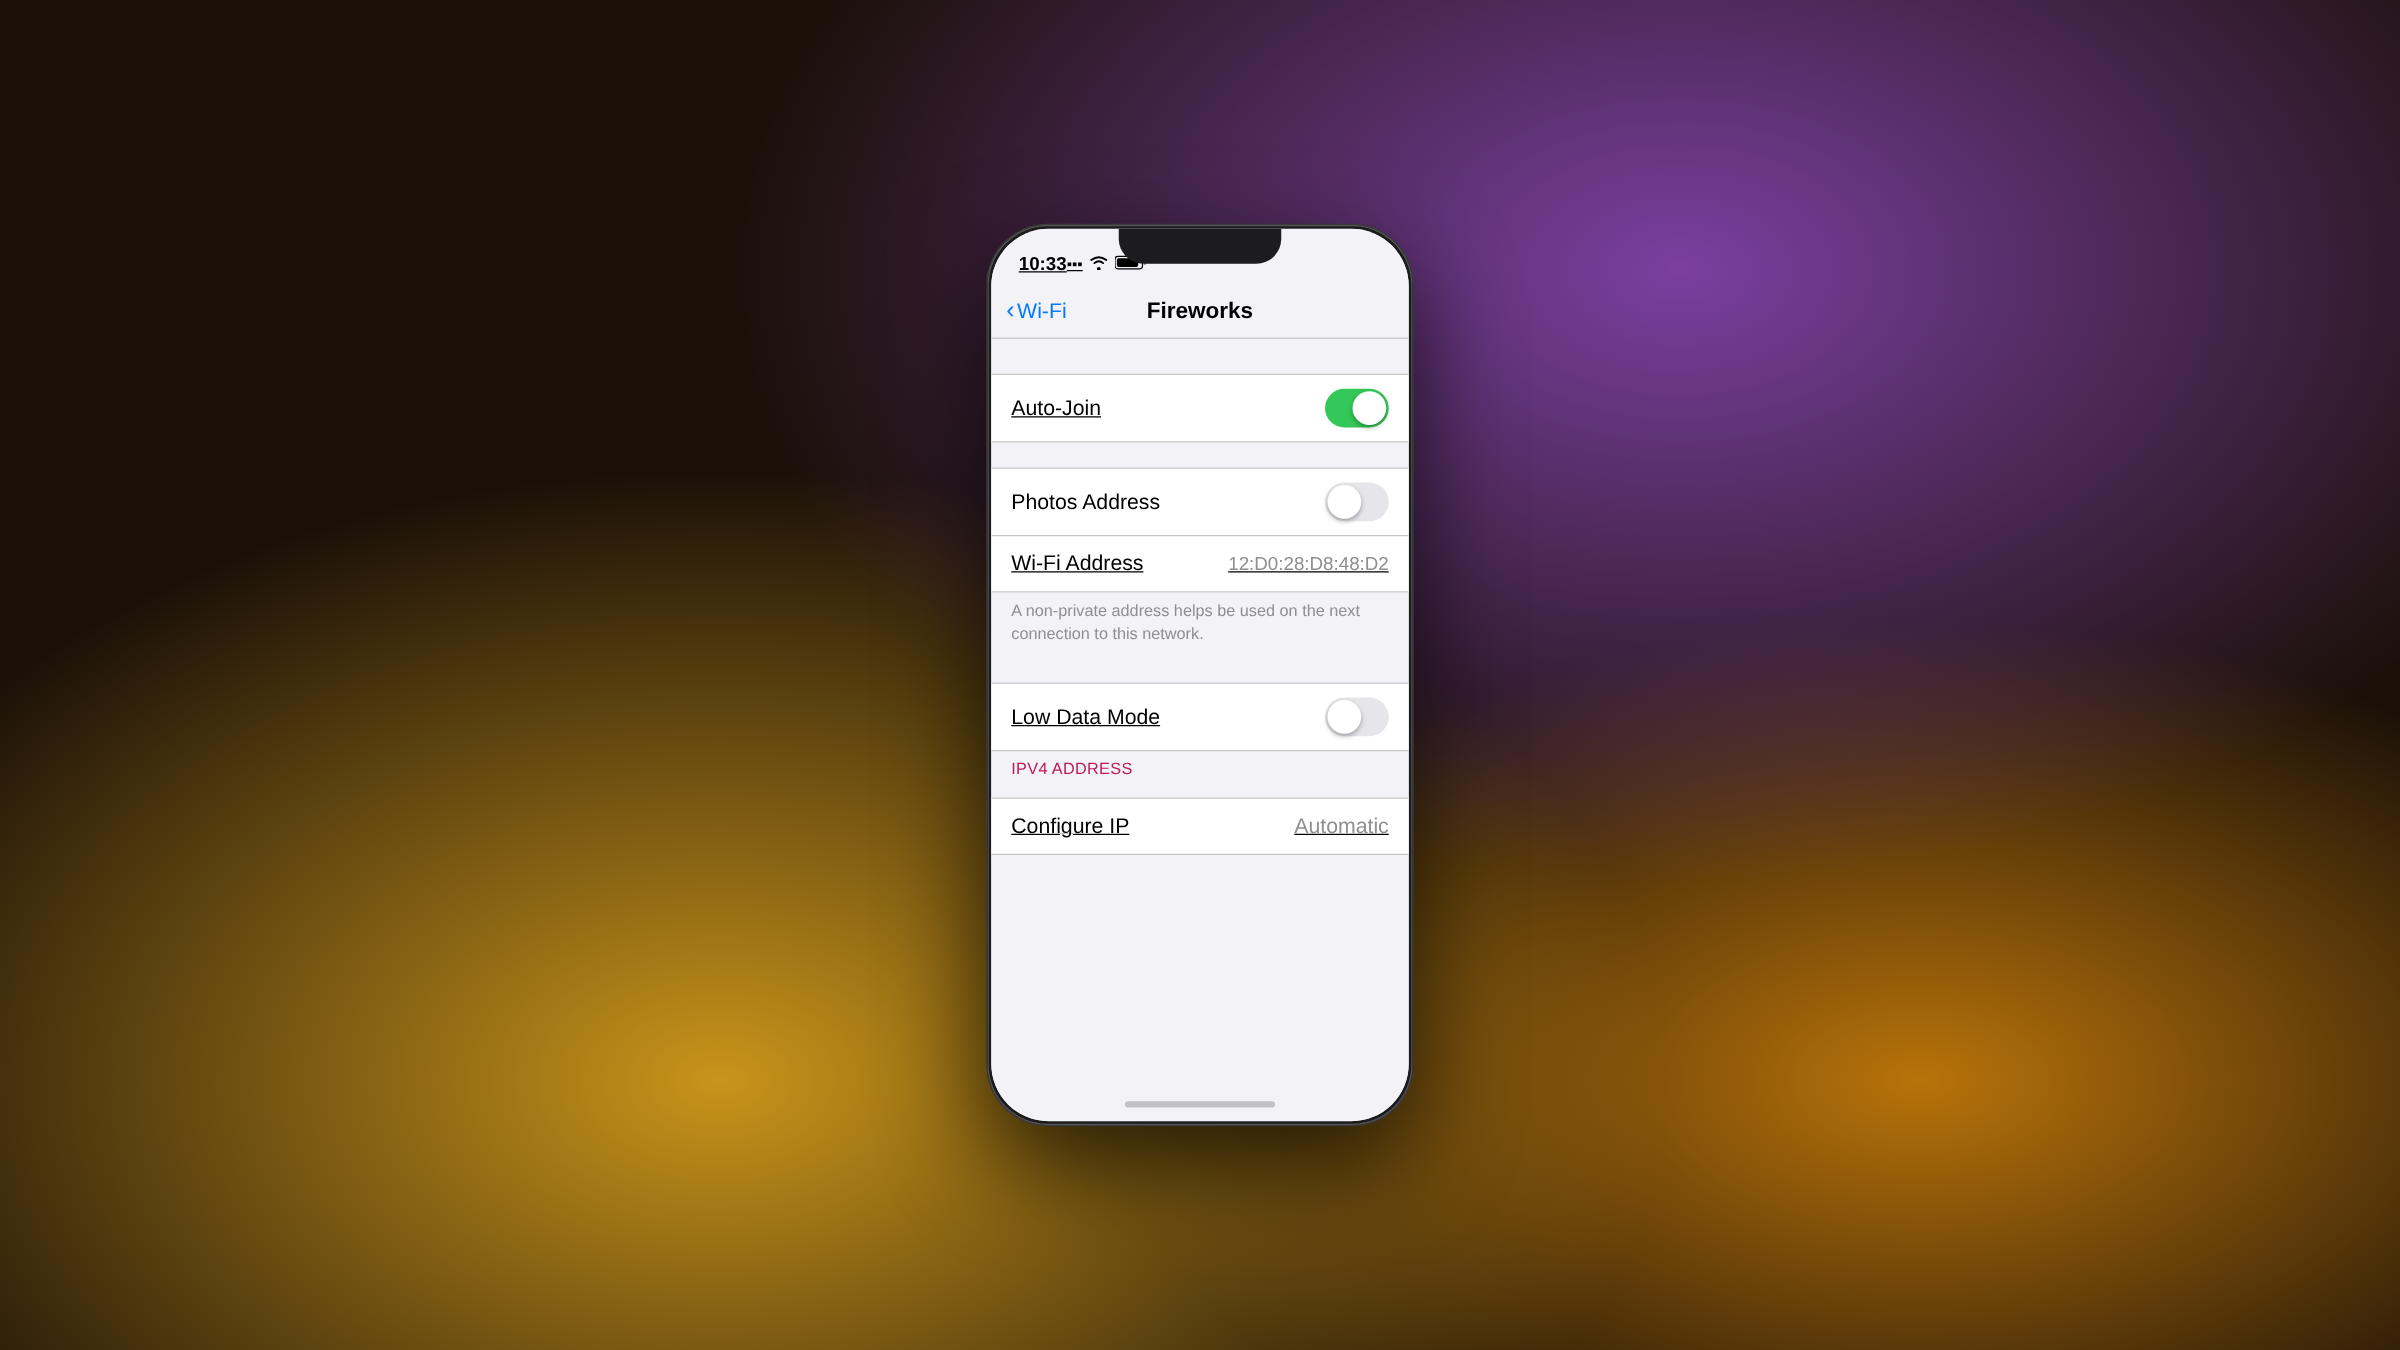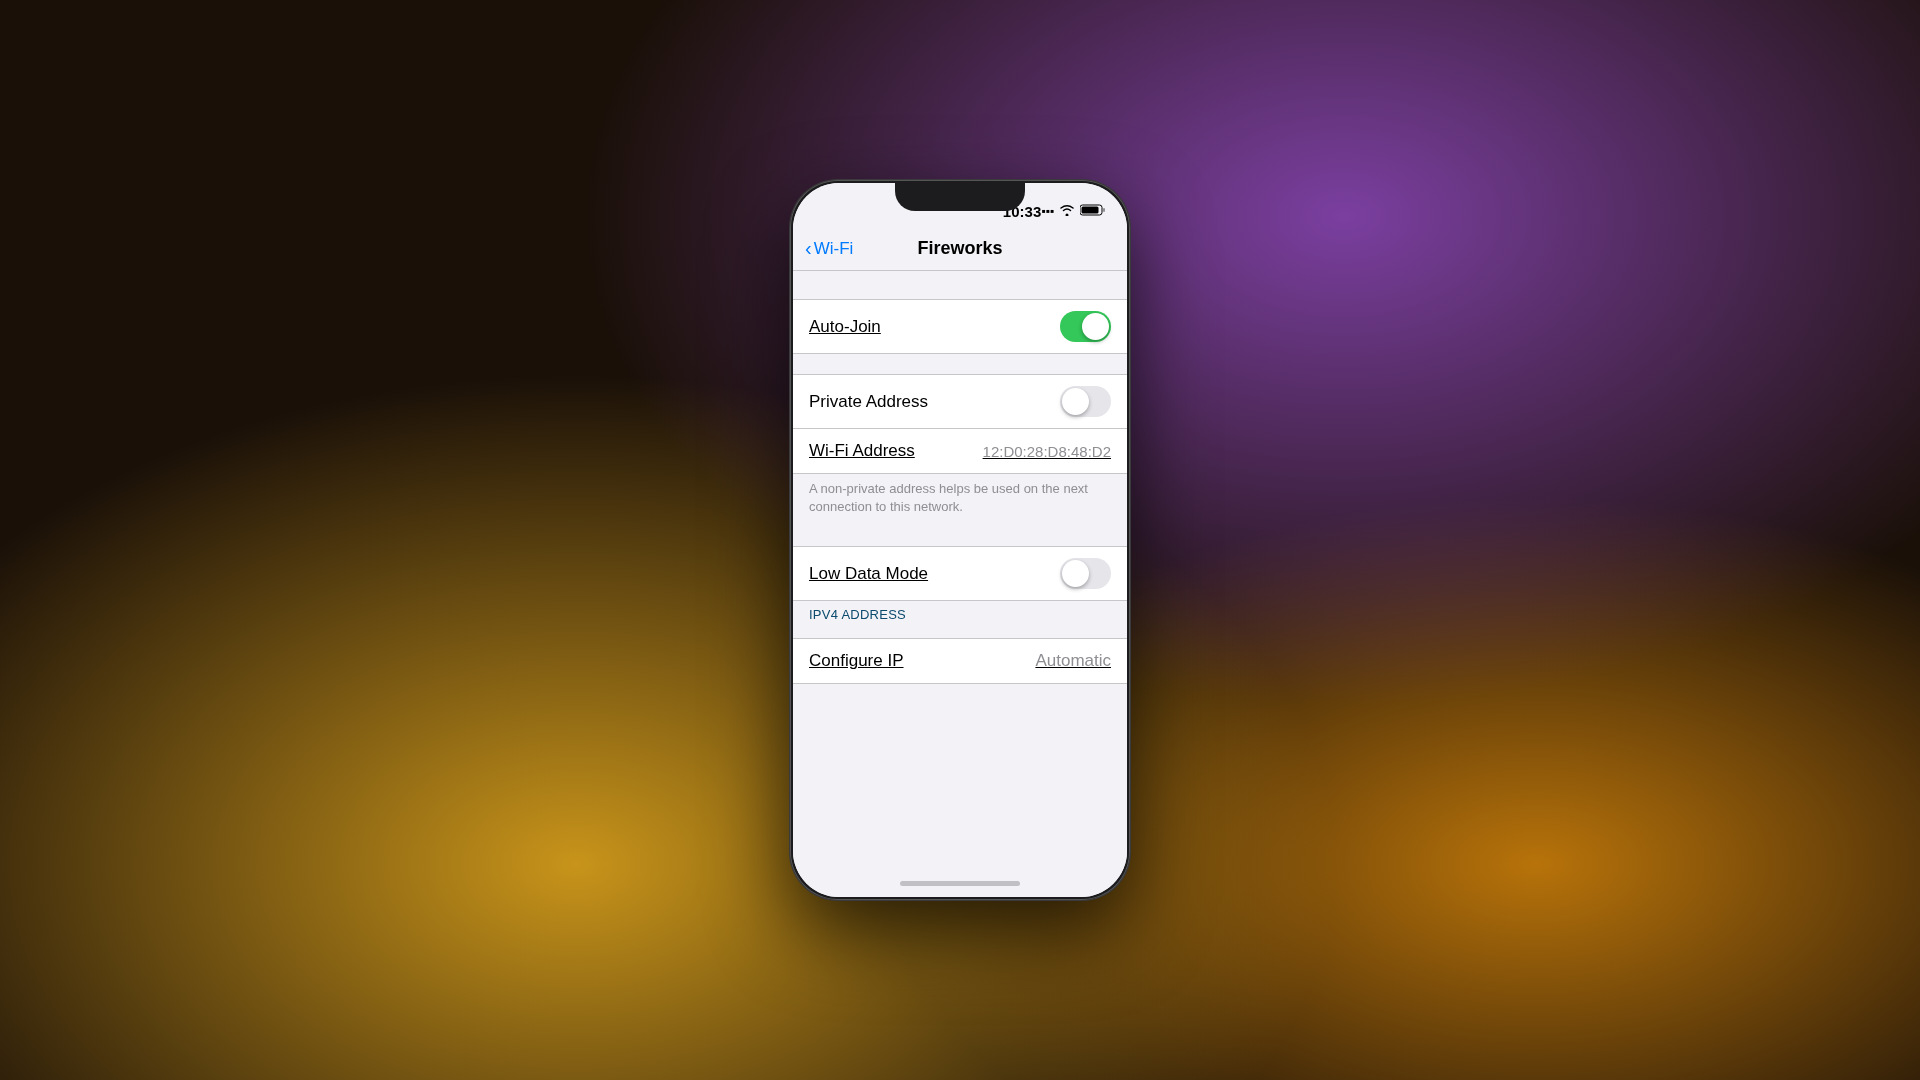--- a/index.html
+++ b/index.html
@@ -53,23 +53,24 @@
       display: flex;
       flex-direction: column;
     }
 
     
     .status-bar {
       background: #f2f2f7;
       height: 44px;
       display: flex;
       align-items: center;
-      justify-content: flex-end;
+      justify-content: flex-start;
       padding: 12px 22px 0;
       flex-shrink: 0;
+      text-decoration: underline;
     }
 
     .status-time {
       font-size: 15px;
       font-weight: 600;
       color: #000;
     }
 
     .status-icons {
       display: flex;
@@ -225,21 +226,21 @@
     .desc-text {
       font-size: 13px;
       color: #8e8e93;
       padding: 6px 16px 10px;
       line-height: 1.4;
     }
 
     
     .section-header {
       font-size: 13px;
-      color: #0c4a6e;
+      color: #be185d;
       padding: 6px 16px 4px;
       text-transform: uppercase;
       letter-spacing: 0.02em;
     }
 
     
     .home-indicator {
       height: 28px;
       display: flex;
       align-items: center;
@@ -315,21 +316,21 @@
             <span class="row-label">Auto-Join</span>
             <div class="toggle toggle-on">
               <div class="toggle-thumb"></div>
             </div>
           </div>
         </div>
 
         <div class="spacer"></div>
         <div class="section-group">
           <div class="row">
-            <span class="row-label">Private Address</span>
+            <span class="row-label">Photos Address</span>
             <div class="toggle toggle-off">
               <div class="toggle-thumb"></div>
             </div>
           </div>
           <div class="row">
             <span class="row-label">Wi-Fi Address</span>
             <span class="row-value-mac">12:D0:28:D8:48:D2</span>
           </div>
         </div>
         <div class="desc-text">A non-private address helps be used on the next connection to this network.</div>

